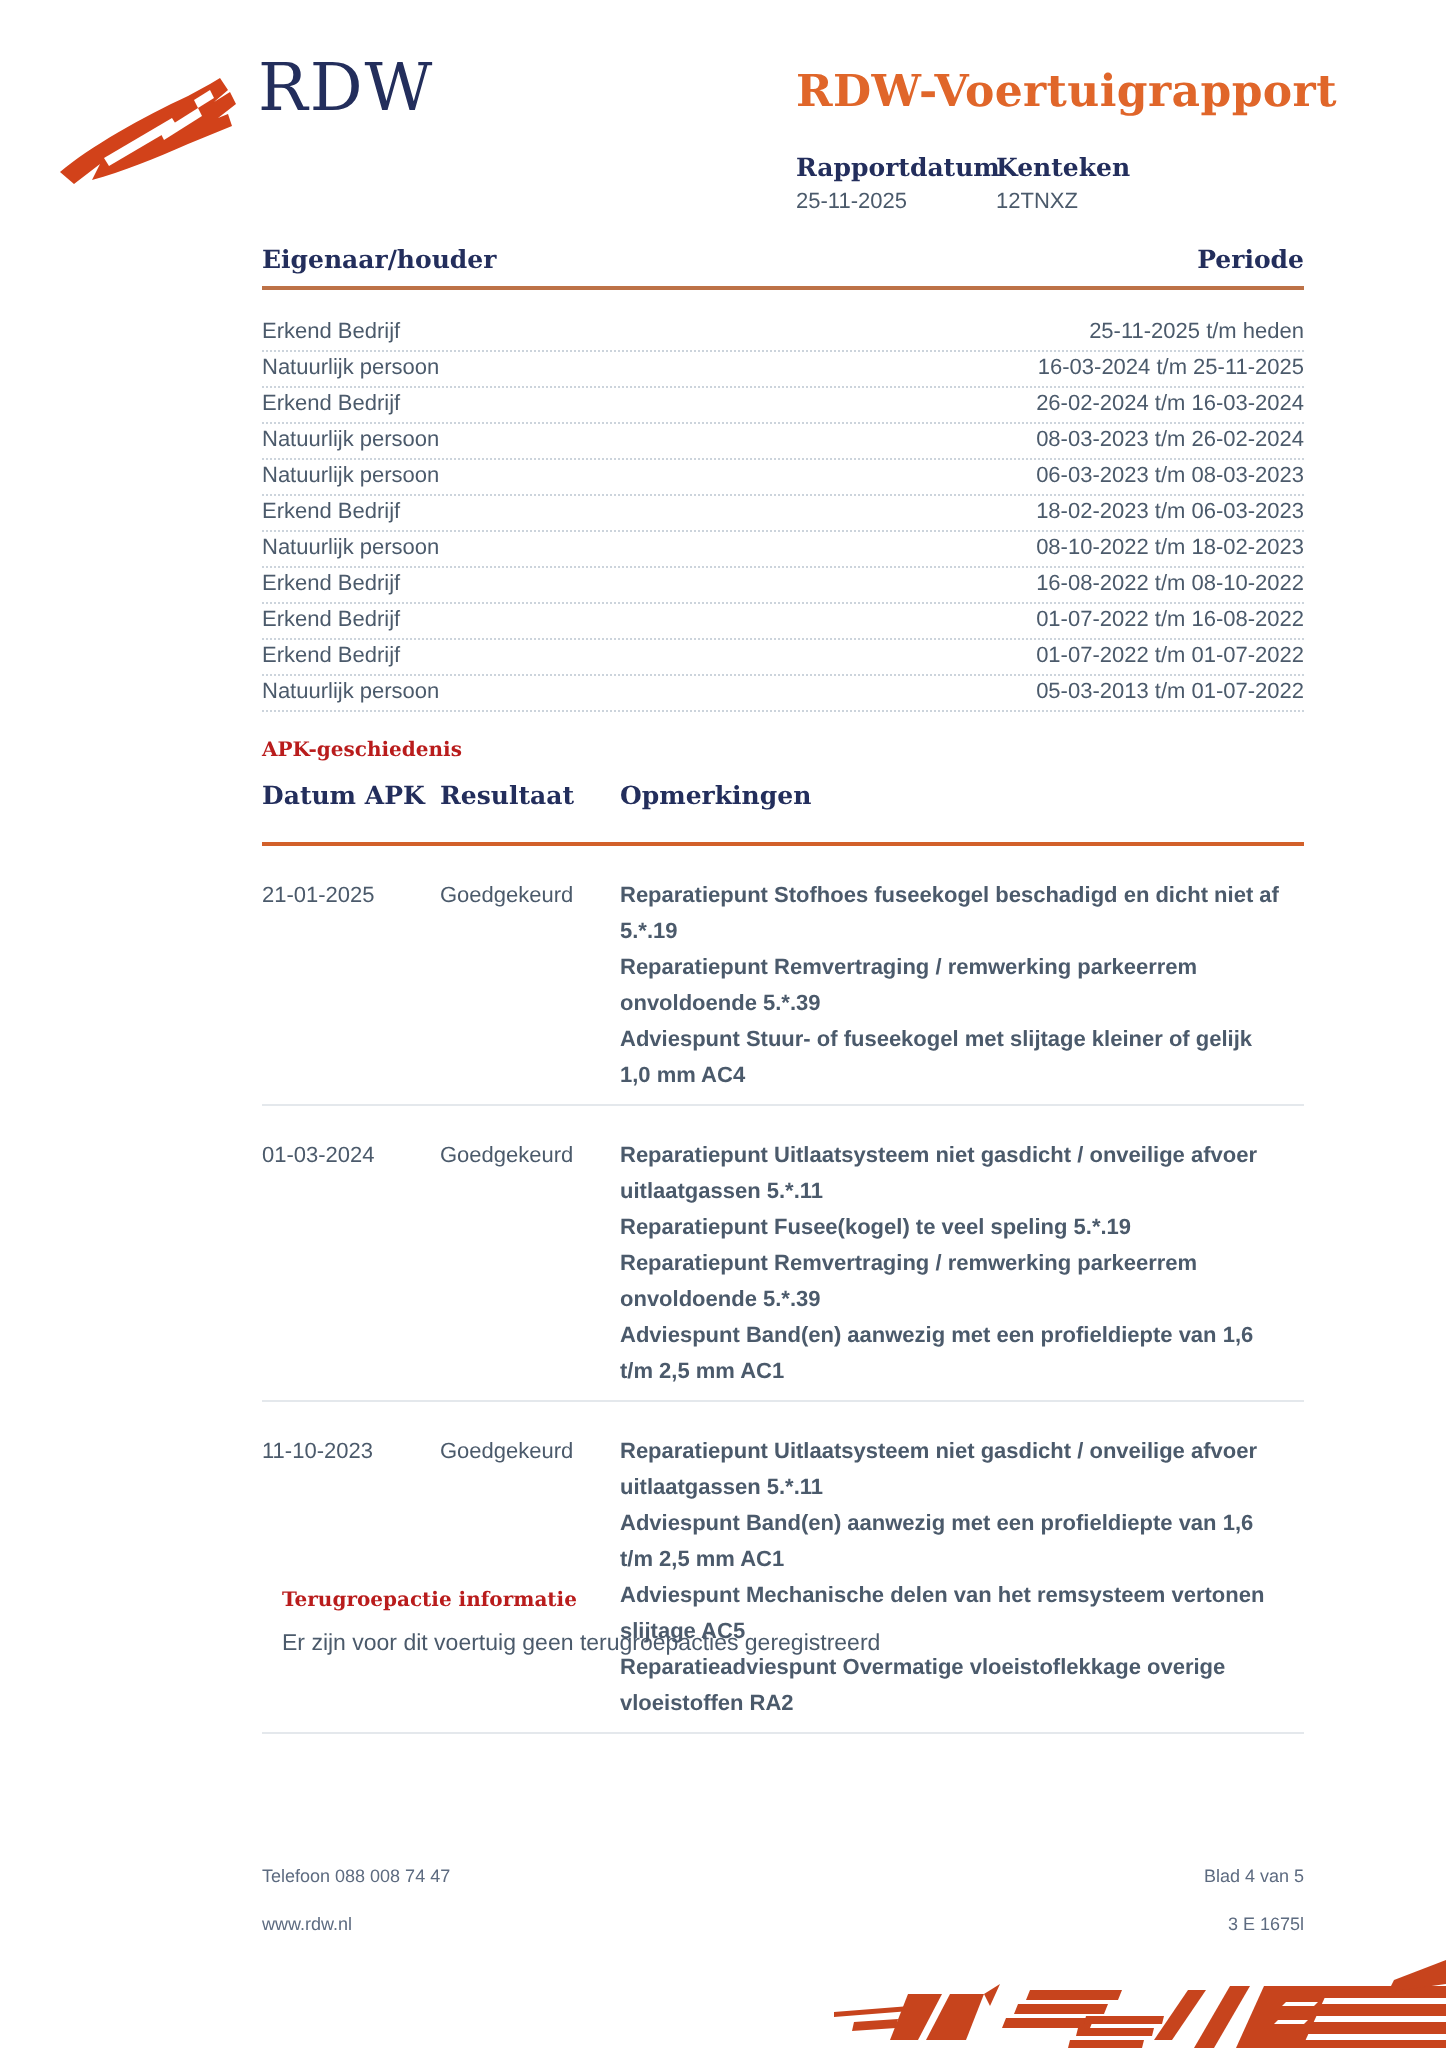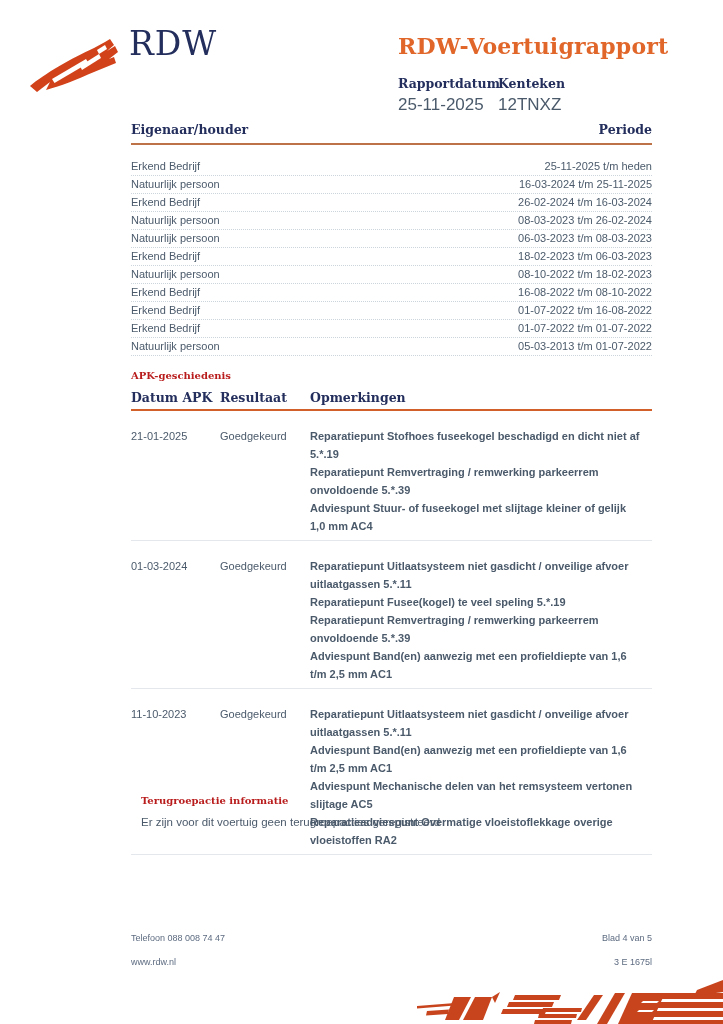--- a/index.html
+++ b/index.html
@@ -11,34 +11,34 @@
 
   
   .logo-wing{position:absolute;left:28px;top:36px;width:92px;height:58px;}
   .logo-word{position:absolute;left:129px;top:24px;font-family:"DejaVu Serif",serif;
     font-size:33px;color:#232e5c;letter-spacing:1px;}
   .title{position:absolute;left:398px;top:33px;font-size:22px;color:#e0662a;letter-spacing:.2px;}
   .meta{position:absolute;left:398px;top:76px;display:flex;}
   .meta-col{margin-right:34px;}
   .meta-col.kenteken{position:absolute;left:100px;top:0;}
   .meta-label{font-size:12.5px;color:#232e5c;}
-  .meta-value{font-size:17px;margin-top:4px;color:#4b5a6b;}
+  .meta-value{font-size:11px;margin-top:4px;color:#4b5a6b;}
 
   
   .owners{position:absolute;left:131px;top:122px;width:521px;text-align:right;}
   .owners-head{display:flex;justify-content:space-between;font-size:12.5px;color:#232e5c;
     padding-bottom:6px;border-bottom:2px solid #bd7247;}
   .owners-rows{margin-top:13px;}
   .owner-row{display:flex;justify-content:space-between;font-size:11px;
     padding:2px 0 2px;border-bottom:1px dotted #ccd4dc;height:13px;line-height:13px;}
 
   
   .apk{position:absolute;left:131px;top:370px;width:521px;}
   .section-title{font-size:10px;color:#b91c1c;}
-  .apk-head{display:flex;margin-top:9px;padding-bottom:4px;border-bottom:2px solid #d2602a;
+  .apk-head{display:flex;margin-top:9px;padding-bottom:16px;border-bottom:2px solid #d2602a;
     font-size:12.5px;color:#232e5c;}
   .c-date{width:89px;flex:none;}
   .c-result{width:90px;flex:none;}
   .c-remarks{flex:1;max-width:332px;}
   .apk-row{display:flex;font-size:11px;line-height:18px;padding:16px 0 5px;
     border-bottom:1px solid #e4e8ec;align-items:flex-start;}
   .remark{margin:0;font-weight:bold;}
 
   
   .recall{position:absolute;left:141px;top:795px;width:521px;}

